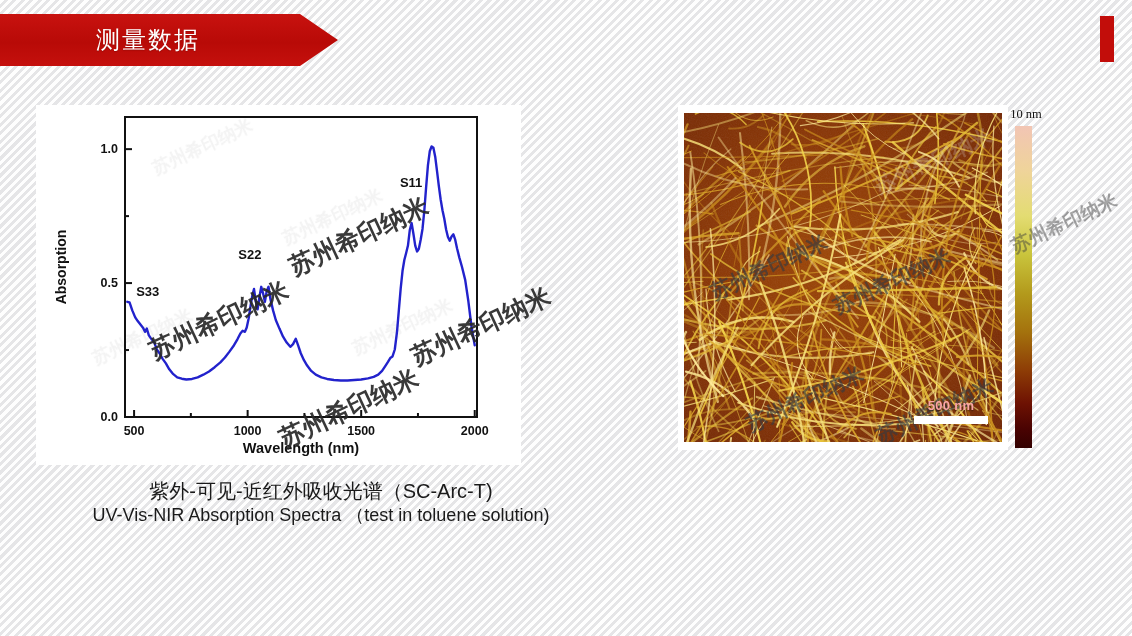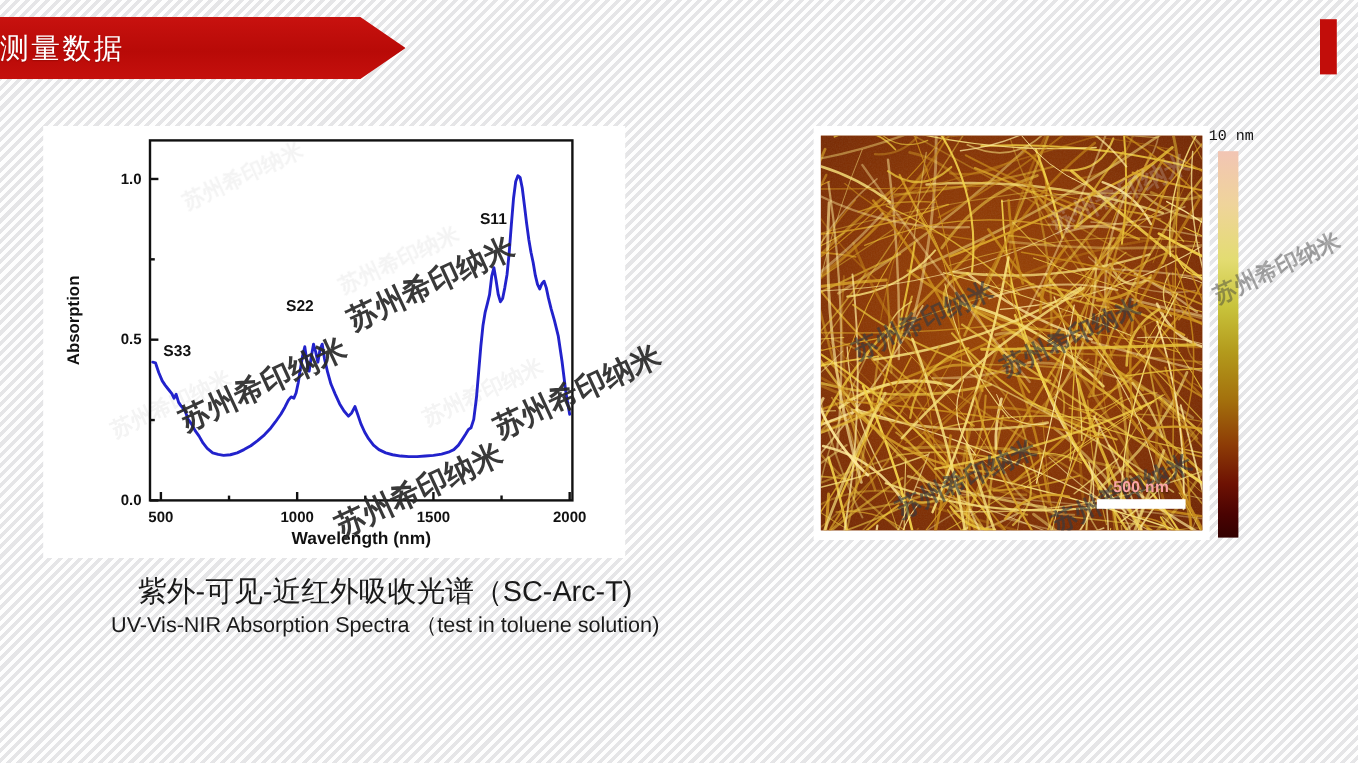--- a/index.html
+++ b/index.html
@@ -26,20 +26,21 @@
     width: 338px; height: 52px;
     background: linear-gradient(180deg, #c8120f 0%, #b80a07 55%, #c5100d 100%);
     clip-path: polygon(0 0, 300px 0, 338px 50%, 300px 100%, 0 100%);
     display: flex;
     align-items: center;
   }
   .banner-title {
     color: #ffffff;
     font-size: 24px;
     letter-spacing: 2px;
+    margin-left: 96px;
     font-weight: 400;
     text-shadow: 0 1px 1px rgba(0,0,0,0.18);
   }
   .corner-mark {
     position: absolute;
     right: 18px; top: 16px;
     width: 14px; height: 46px;
     background: #c20d0a;
   }
 
@@ -92,21 +93,21 @@
     left: 1005px; top: 108px;
     width: 44px; height: 342px;
   }
   .cbar-label {
     position: absolute;
     top: -1px; left: -4px;
     width: 50px;
     text-align: center;
     font-size: 12.5px;
     color: #111;
-    font-family: Liberation Mono, monospace;
+    font-family: Liberation Serif, serif;
   }
   .cbar {
     position: absolute;
     top: 18px; left: 10px;
     width: 17px; height: 322px;
     background: linear-gradient(180deg,
        #f2c5b4 0%,
        #efd49a 14%,
        #e3dc72 28%,
        #c9c43c 40%,
@@ -120,21 +121,21 @@
 
   
   .caption {
     position: absolute;
     text-align: center;
     color: #1a1a1a;
     line-height: 1.32;
   }
   .caption-left { left: 36px; top: 478px; width: 570px; }
   .caption-right { left: 660px; top: 478px; width: 448px; }
-  .cap-line { font-size: 24px; font-weight: 400; display: block; }
+  .cap-line { font-size: 20px; font-weight: 400; display: block; }
   .cap-line.l2 { font-size: 18px; }
 
   
   .wm {
     position: absolute;
     font-family: "Liberation Sans", sans-serif;
     font-weight: bold;
     white-space: nowrap;
     pointer-events: none;
     transform-origin: left top;

